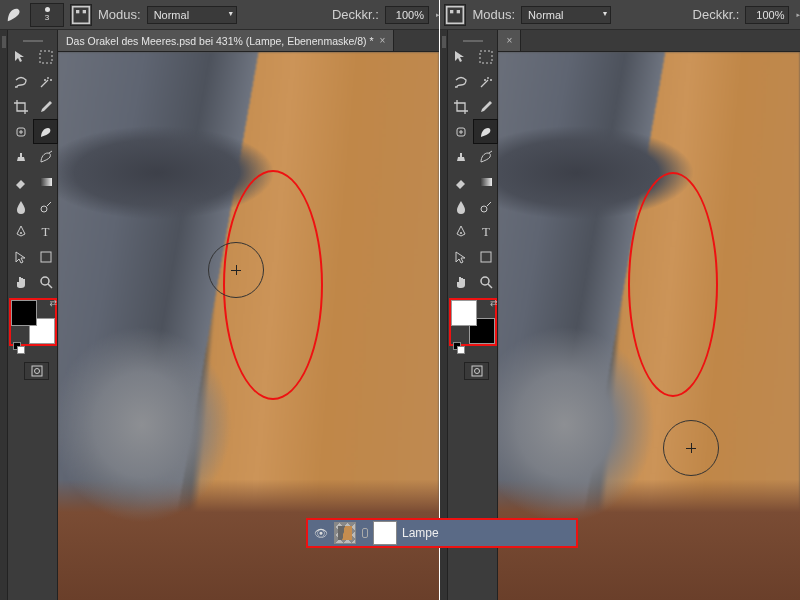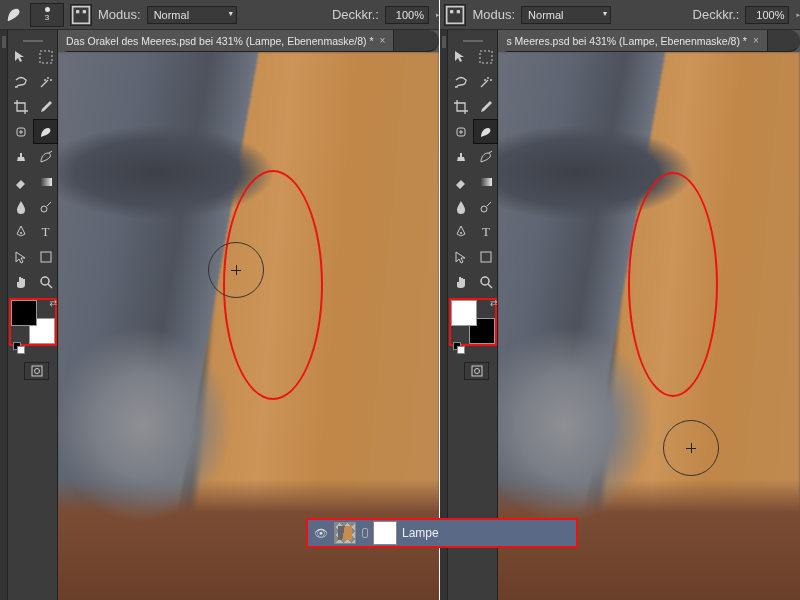--- a/index.html
+++ b/index.html
@@ -46,21 +46,21 @@
   }
   .sel::after { content: "▾"; position: absolute; right: 3px; top: 2px; font-size: 8px; }
   .pct {
     background: #3a3a3a; border: 1px solid #222; padding: 2px 4px;
     font-size: 11px; color: #e0e0e0; width: 44px; text-align: right;
   }
   .tri { font-size: 7px; color: #aaa; margin-left: 1px; }
 
   .tabstrip {
     height: 22px; background: #3a3a3a; border-bottom: 1px solid #222;
-    margin-left: 58px; display: flex; align-items: stretch; border-radius: 11px;
+    margin-left: 58px; display: flex; align-items: stretch;
   }
   .tab {
     background: #535353; color: #e5e5e5; font-size: 10.5px;
     padding: 3px 8px; border-right: 1px solid #222;
     display: flex; align-items: center; gap: 6px;
     max-width: 380px; white-space: nowrap; overflow: hidden;
   }
   .tab .x { font-size: 10px; color: #bbb; }
 
   .sidepanel {
@@ -387,21 +387,20 @@
       <div style="flex:1"></div>
       <span class="lbl">Deckkr.:</span>
       <div class="pct">
         <span>100%</span>
       </div>
       <span class="tri">▸</span>
     </div>
 
     <div class="tabstrip">
       <div class="tab">
-        <span>s Meeres.psd bei 431% (Lampe, Ebenenmaske/8) *</span>
         <span class="x">×</span>
       </div>
     </div>
 
     <div class="sidepanel">
       <div class="docker">
           <div class="grip"></div>
         </div>
       <div class="tools">
         <div class="tgrip">

